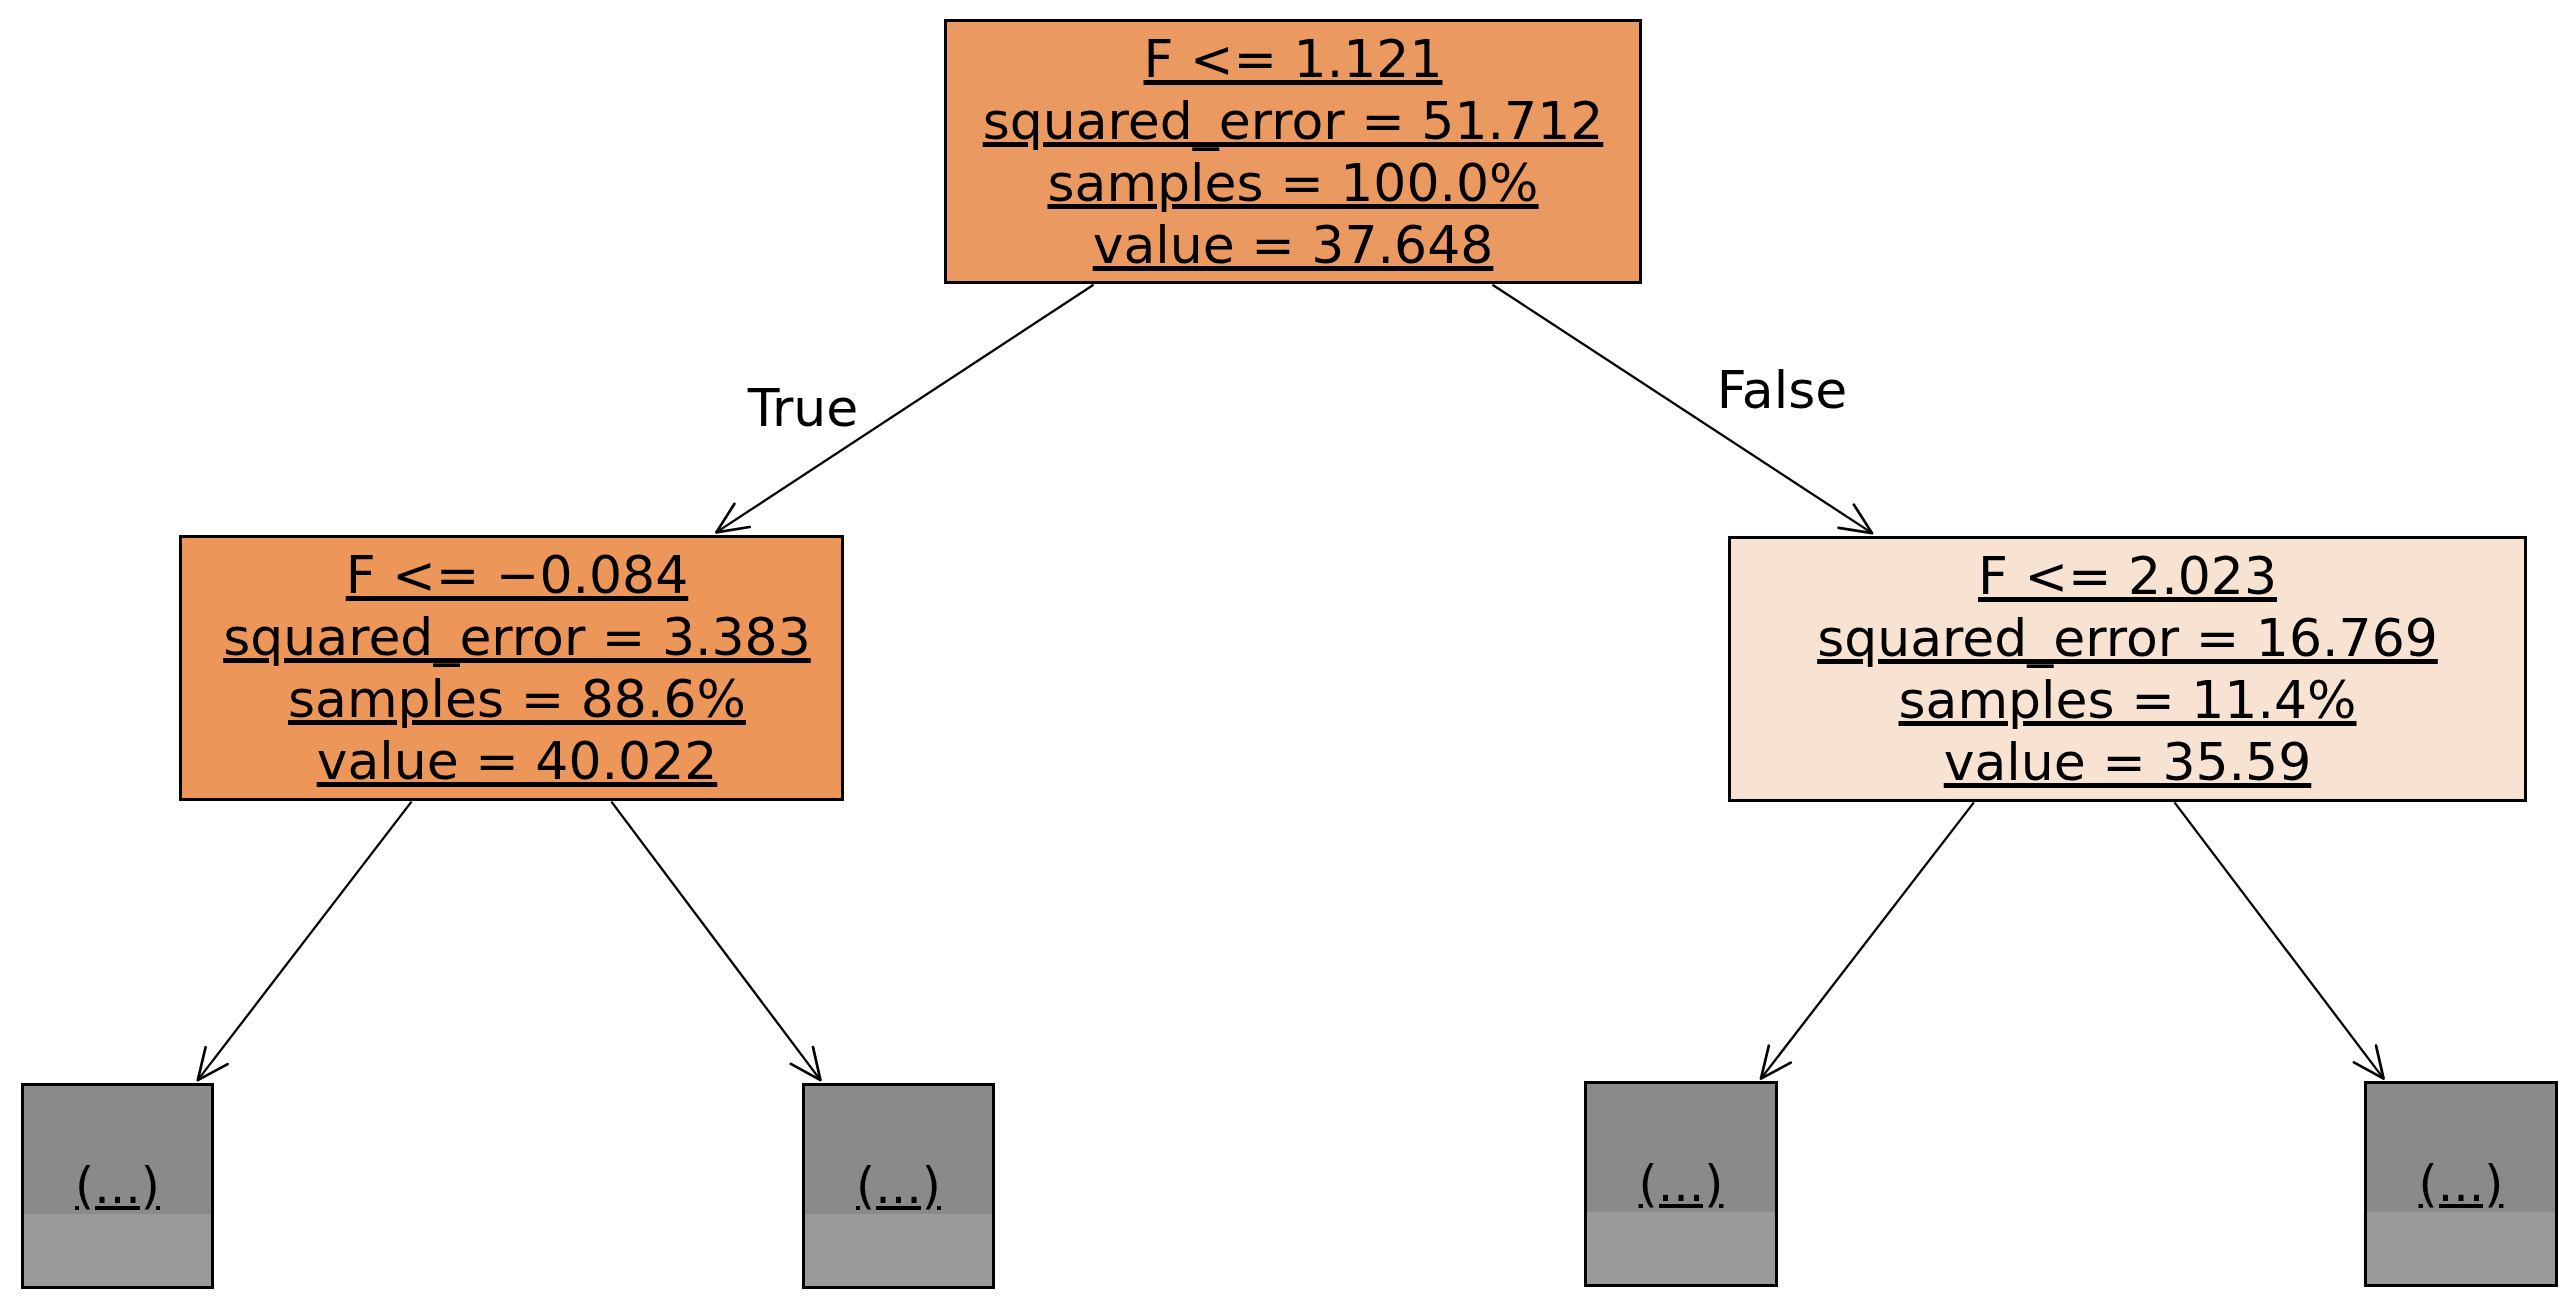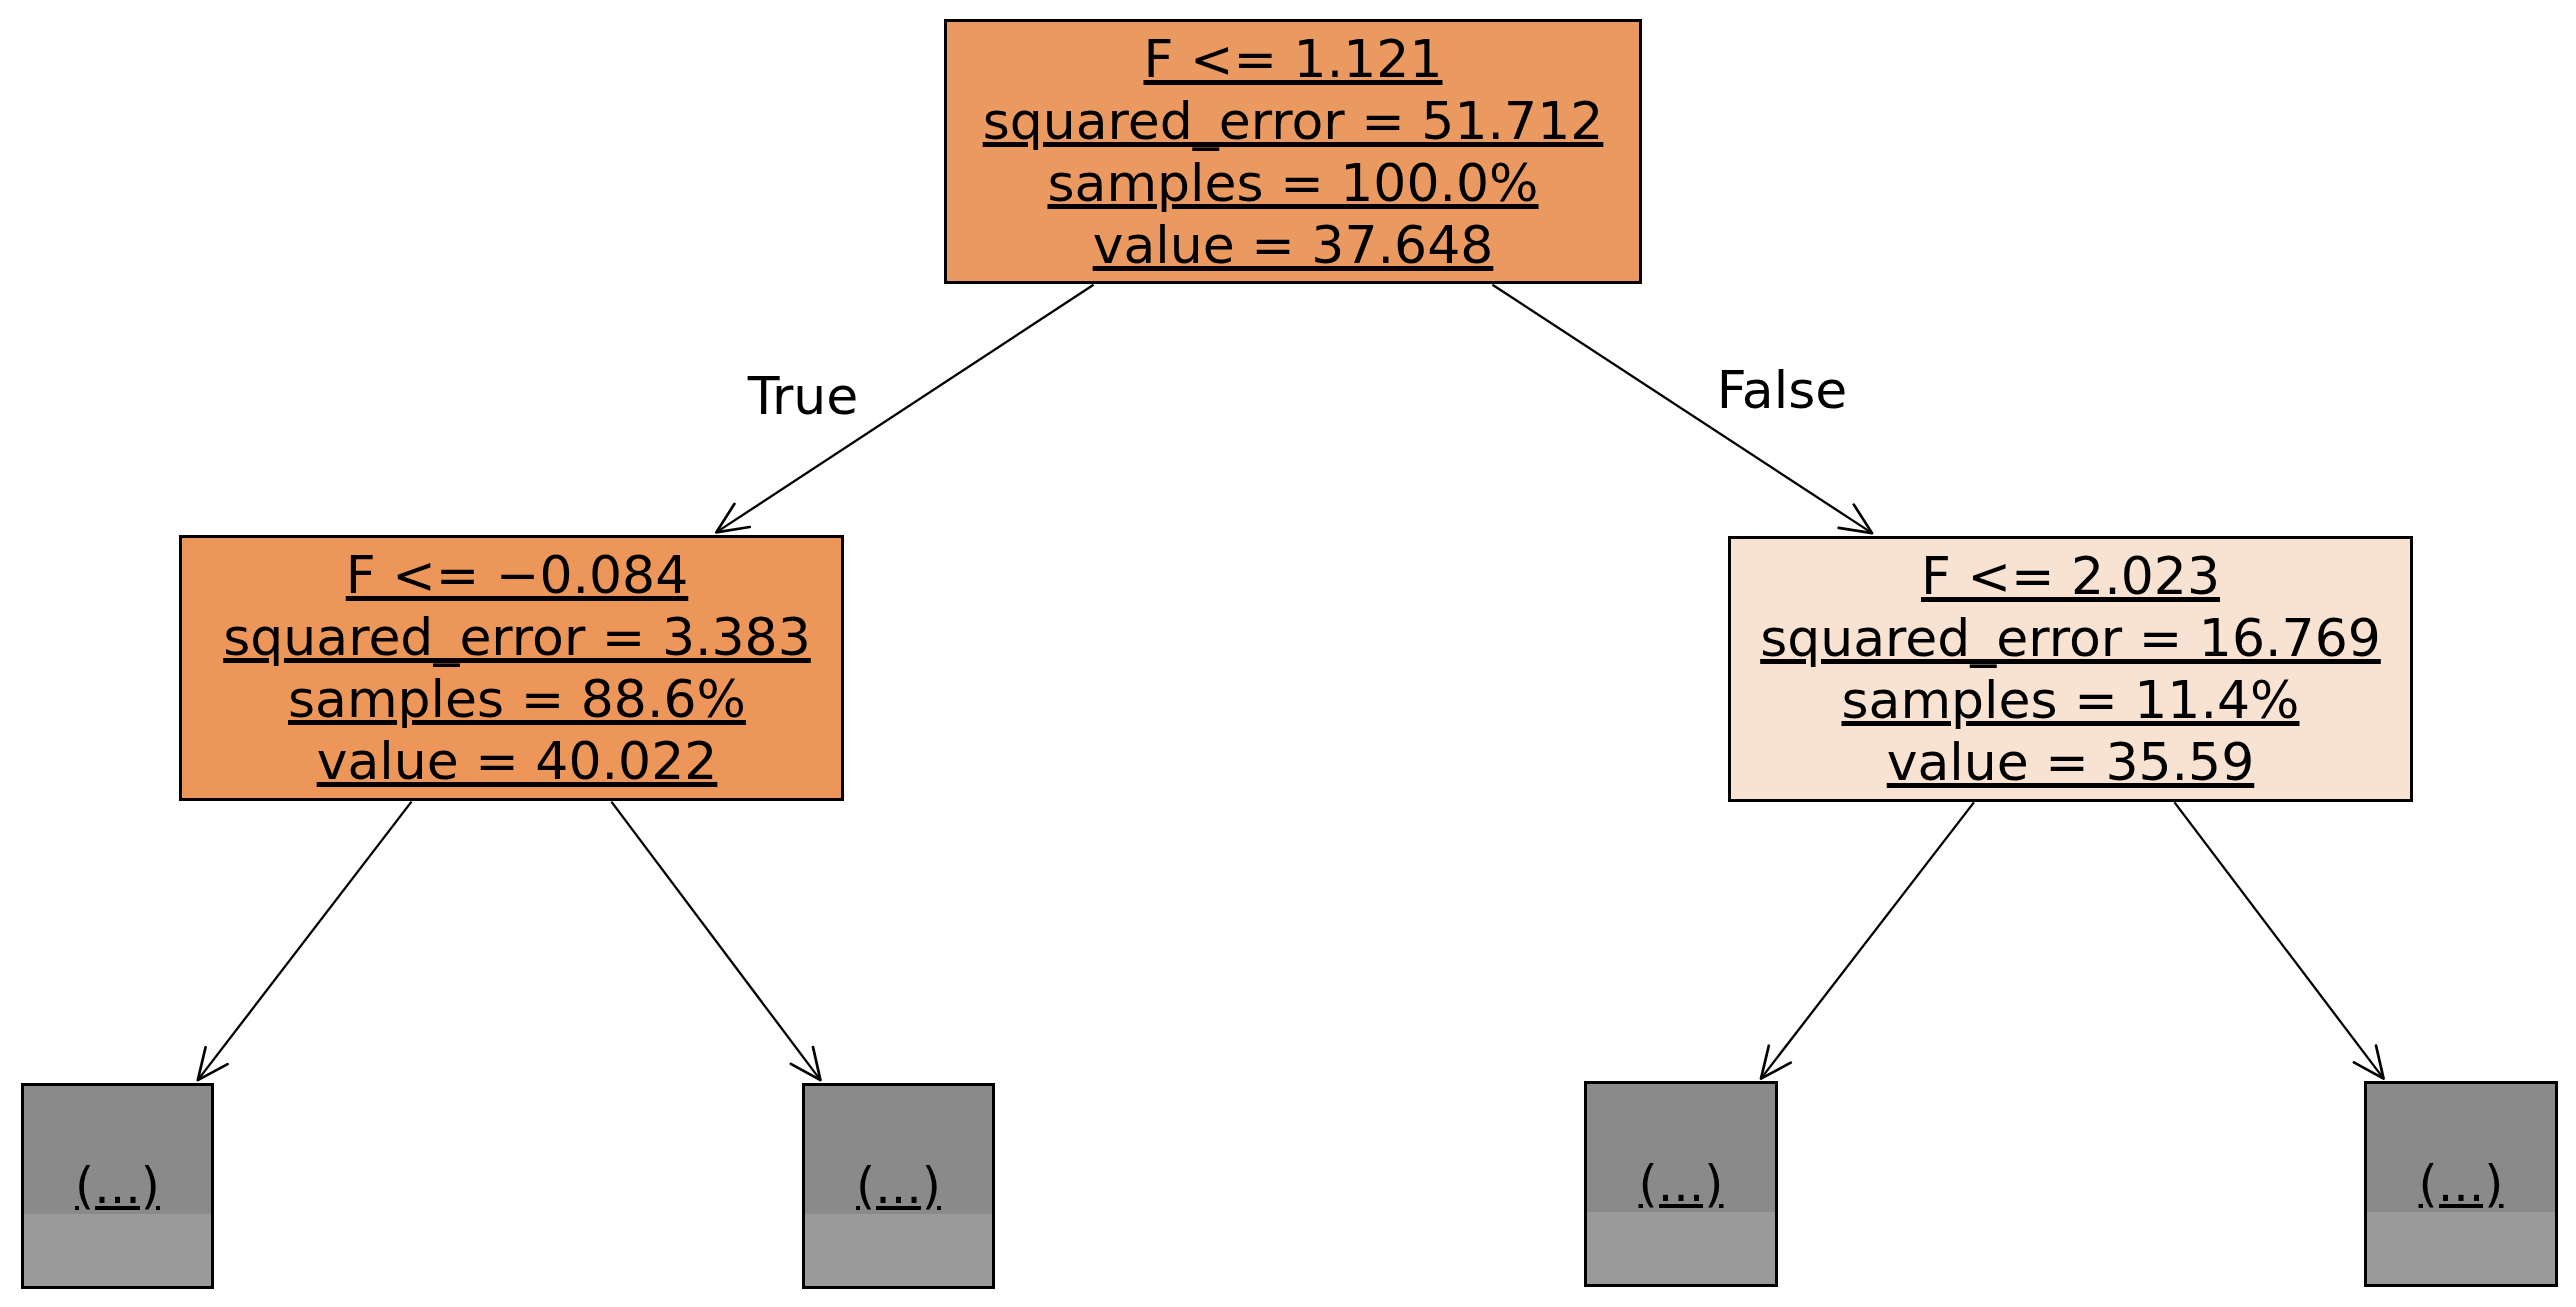--- a/index.html
+++ b/index.html
@@ -34,39 +34,39 @@
     text-align: center;
     text-decoration: underline;
   }
   .internal {
     font-size: 52px;
     line-height: 62px;
     white-space: nowrap;
   }
   .node-root  { left: 944px; top: 19.3px;  width: 698px; height: 265px; background: var(--root-fill); }
   .node-left  { left: 179px;  top: 535px; width: 665px; height: 266px; background: var(--left-fill); padding-left: 11px; }
-  .node-right { left: 1728px; top: 536px; width: 685px; height: 266px; background: var(--right-fill); justify-content: center; }
+  .node-right { left: 1728px; top: 536px; width: 799px; height: 266px; background: var(--right-fill); justify-content: center; }
   .leaf {
     font-size: 49px;
     background: linear-gradient(to bottom,
       var(--leaf-top) 0%, var(--leaf-top) 64%,
       var(--leaf-bottom) 64%, var(--leaf-bottom) 100%);
   }
   .leaf-1 { left: 21px;   top: 1083px; width: 193px; height: 206px; }
   .leaf-2 { left: 802px; top: 1083px; width: 193px; height: 206px; }
   .leaf-3 { left: 1584px; top: 1081px; width: 194px; height: 206px; }
   .leaf-4 { left: 2364px; top: 1081px; width: 194px; height: 206px; }
   .edge-label {
     position: absolute;
     transform: translate(-50%, -50%);
     font-size: 52px;
     line-height: 52px;
     white-space: nowrap;
   }
-  .edge-label-true  { left: 803px; top: 396px; }
+  .edge-label-true  { left: 803px; top: 408px; }
   .edge-label-false { left: 1782px; top: 390px; }
 </style>
 </head>
 <body>
 
 <div class="canvas">
 
   <svg class="edges" viewBox="0 0 3338 1694" xmlns="http://www.w3.org/2000/svg">
     <defs>
       <marker id="ah" markerUnits="userSpaceOnUse" markerWidth="50" markerHeight="44" viewBox="0 0 50 44" refX="46" refY="22" orient="auto">

